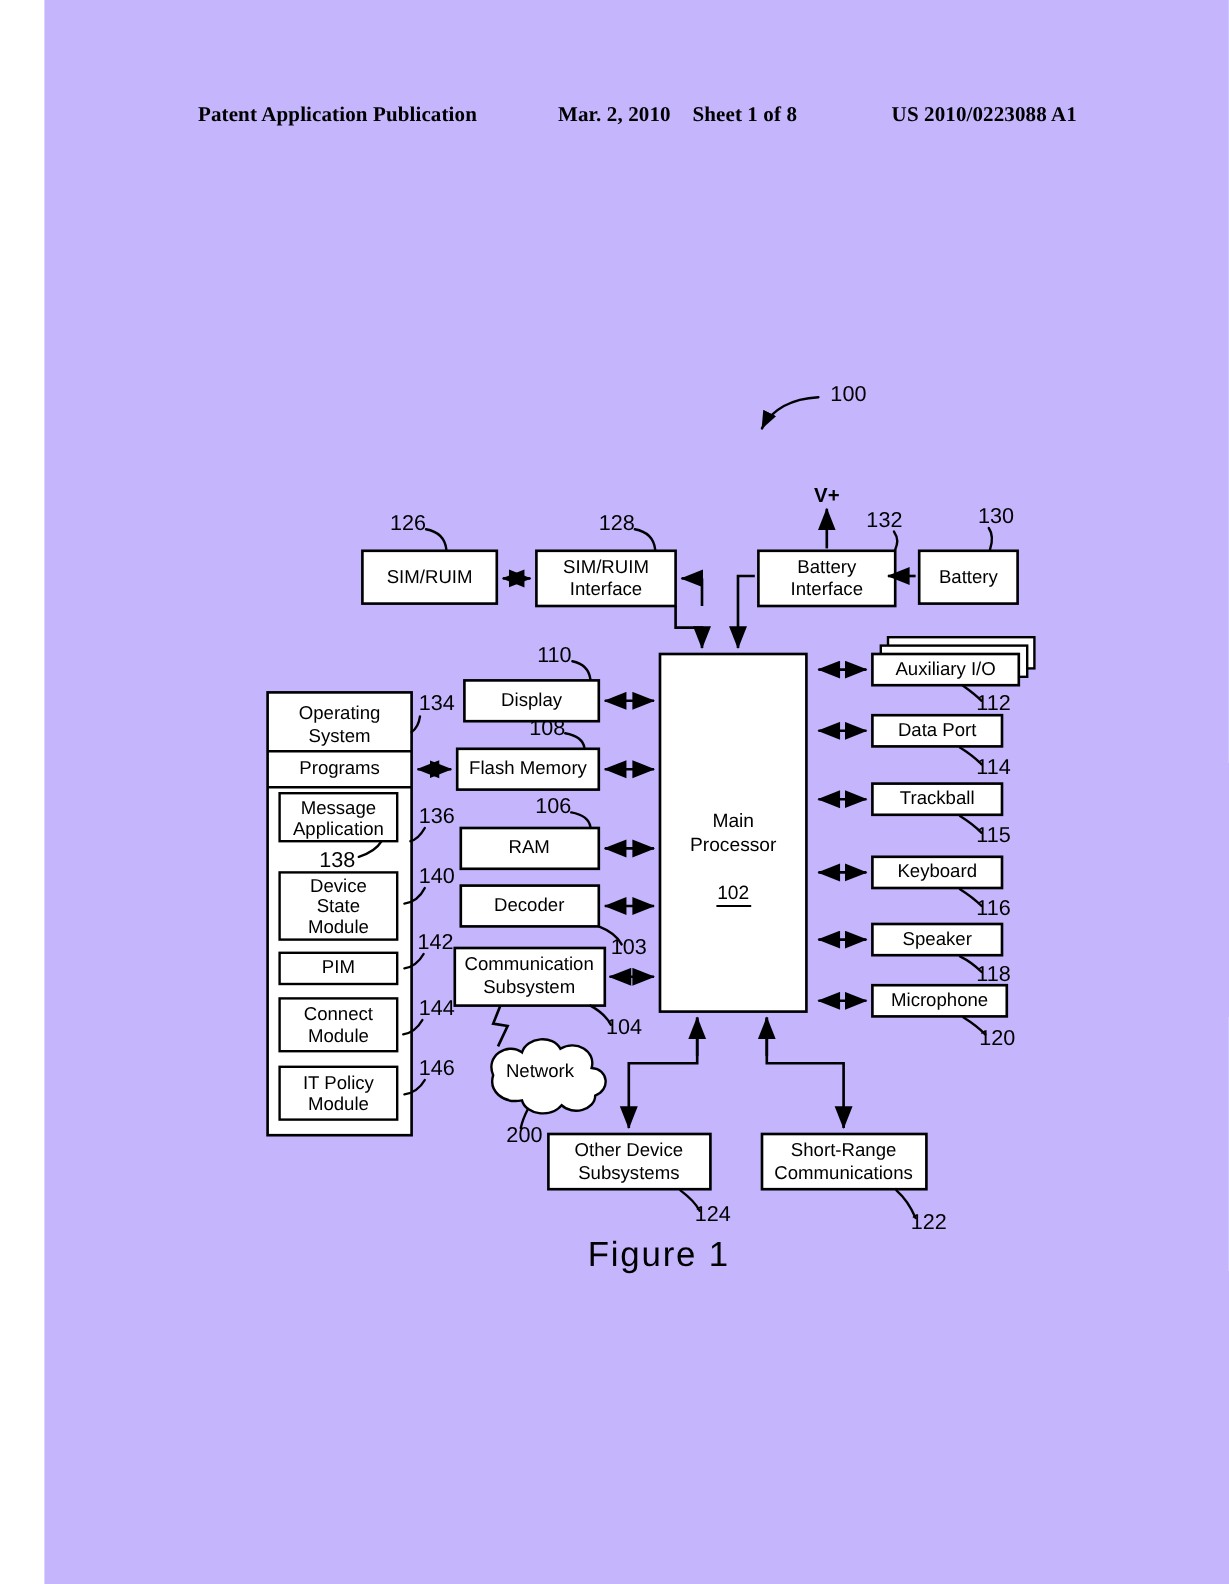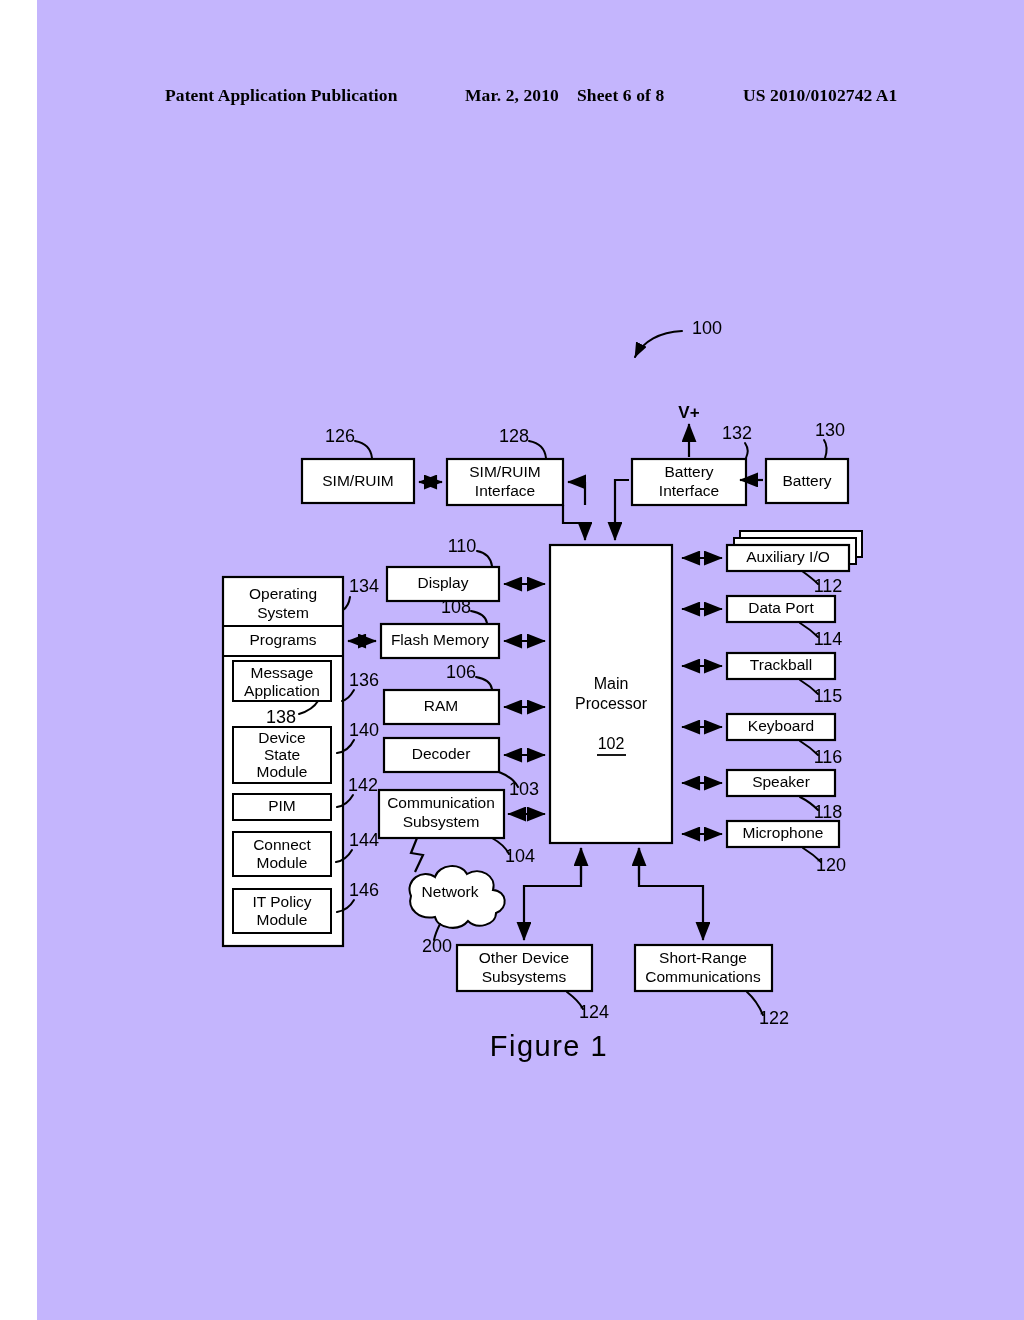--- a/index.html
+++ b/index.html
@@ -115,22 +115,22 @@
   }
 </style>
 </head>
 <body>
 
 <div id="page">
 
   <div class="pat-header">
     <span class="hdr-pub">Patent Application Publication</span>
     <span class="hdr-date">Mar. 2, 2010</span>
-    <span class="hdr-sheet">Sheet 6 of 8</span>
-    <span class="hdr-num">US 2010/0102742 A1</span>
+    <span class="hdr-sheet">Sheet 1 of 8</span>
+    <span class="hdr-num">US 2010/0223088 A1</span>
   </div>
 
   <svg id="diagram" width="1024" height="1320" viewBox="0 0 1024 1320">
     <defs>
       <marker id="ah" markerWidth="9" markerHeight="9" refX="8.2" refY="3.4" orient="auto" markerUnits="strokeWidth">
         <path d="M0,0 L8.6,3.4 L0,6.8 z" fill="#000000"></path>
       </marker>
       <marker id="ah-start" markerWidth="9" markerHeight="9" refX="0.4" refY="3.4" orient="auto" markerUnits="strokeWidth">
         <path d="M8.6,0 L0,3.4 L8.6,6.8 z" fill="#000000"></path>
       </marker>

